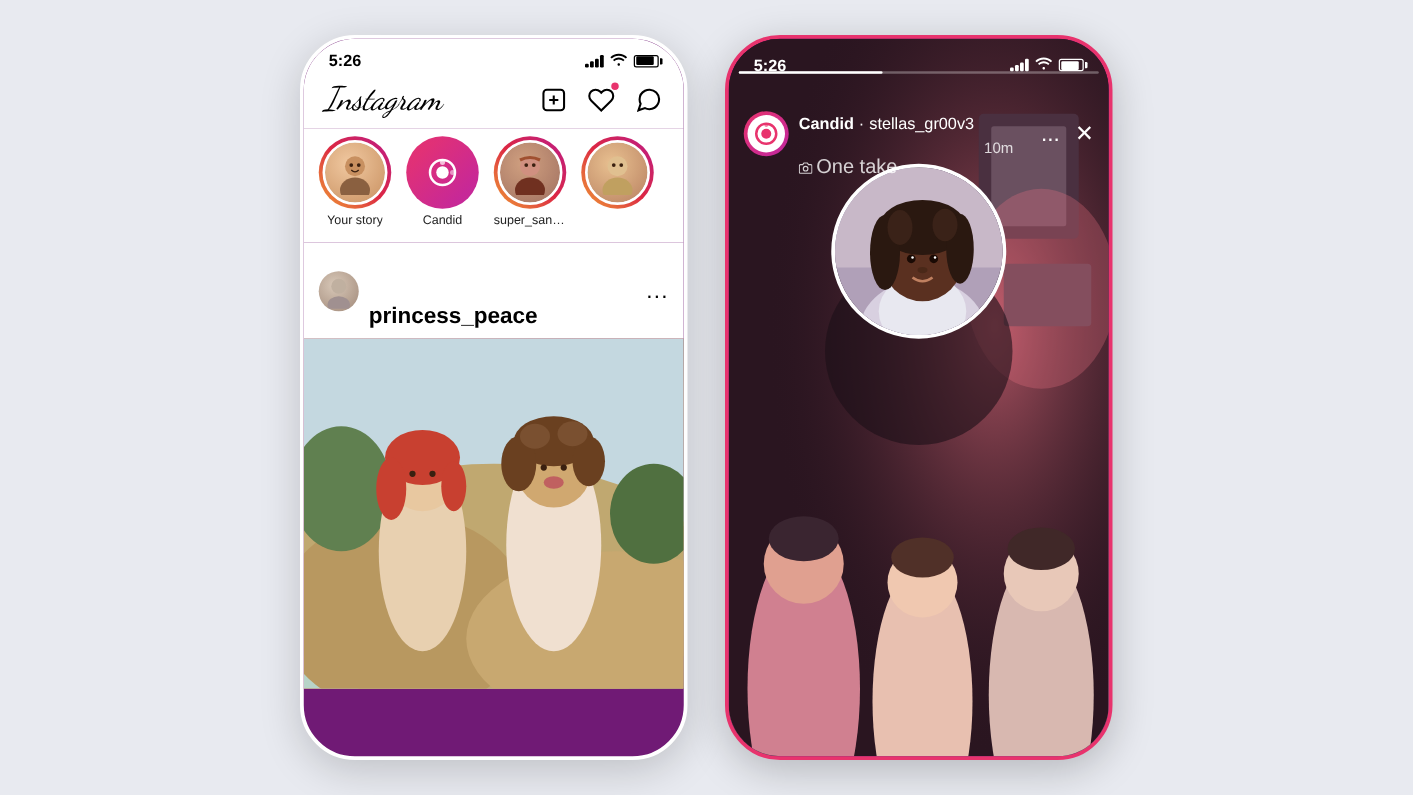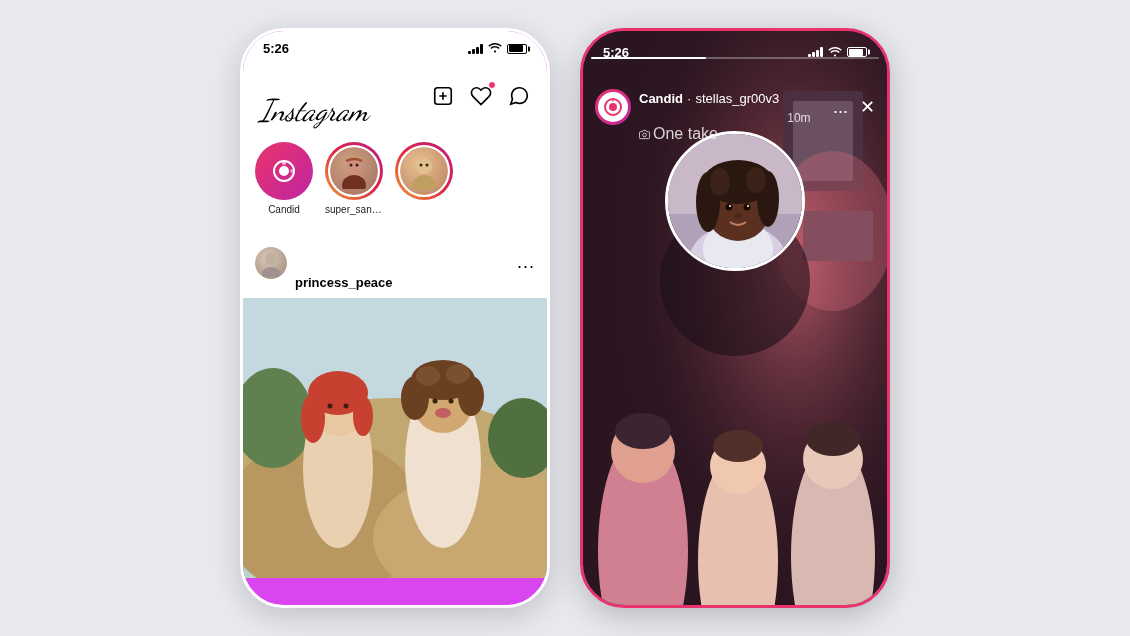--- a/index.html
+++ b/index.html
@@ -15,21 +15,21 @@
       overflow: hidden;
     }
 
     .phone-wrapper {
       position: relative;
     }
 
     .phone {
       width: 310px;
       height: 580px;
-      background: #d946ef;
+      background: #701a75;
       border-radius: 44px;
       overflow: hidden;
       position: relative;
       box-shadow: 0 8px 32px rgba(0,0,0,0.18);
     }
 
     .phone-left {
       border: 3px solid #fff;
       box-shadow: 0 8px 32px rgba(0,0,0,0.18);
     }
@@ -134,27 +134,26 @@
     
     .instagram-header {
       display: flex;
       align-items: center;
       justify-content: space-between;
       padding: 4px 16px 8px;
       background: #fff;
     }
 
     .instagram-logo {
-      font-size: 30px;
+      font-size: 26px;
       font-family: 'Billabong', 'Dancing Script', cursive;
       font-style: italic;
       font-weight: 400;
       letter-spacing: -0.5px;
       color: #000;
-      margin-top: 28px;
     }
 
     .header-icons {
       display: flex;
       gap: 14px;
       align-items: center;
     }
 
     .header-icon {
       width: 24px;
@@ -271,21 +270,21 @@
       border-radius: 50%;
       background: #d0d0d0;
       overflow: hidden;
       display: flex;
       align-items: center;
       justify-content: center;
       font-size: 14px;
     }
 
     .post-username {
-      font-size: 13px;
+      font-size: 18px;
       font-weight: 600;
       color: #000;
       margin-top: 40px;
     }
 
     .post-dots {
       font-size: 18px;
       color: #000;
       letter-spacing: 1px;
     }
@@ -501,20 +500,36 @@
         <div class="header-icon">
           <svg class="icon-svg" viewBox="0 0 24 24" fill="none" stroke="#000" stroke-width="1.8">
             <path d="M21 11.5a8.38 8.38 0 0 1-.9 3.8 8.5 8.5 0 0 1-7.6 4.7 8.38 8.38 0 0 1-3.8-.9L3 21l1.9-5.7a8.38 8.38 0 0 1-.9-3.8 8.5 8.5 0 0 1 4.7-7.6 8.38 8.38 0 0 1 3.8-.9h.5a8.48 8.48 0 0 1 8 8v.5z"></path>
           </svg>
         </div>
       </div>
     </div>
 
     <div class="stories-row">
 
+      <div class="story-item">
+        <div class="story-avatar-ring" style="background: linear-gradient(45deg, #f09433, #e6683c, #dc2743, #cc2366, #bc1888);">
+          <div class="story-avatar-inner">
+            <div class="avatar-placeholder face-1">
+              <svg width="36" height="36" viewBox="0 0 36 36">
+                <circle cx="18" cy="13" r="8" fill="#c89060"></circle>
+                <ellipse cx="18" cy="32" rx="12" ry="10" fill="#8a6040"></ellipse>
+                <circle cx="15" cy="12" r="1.5" fill="#3a2010"></circle>
+                <circle cx="21" cy="12" r="1.5" fill="#3a2010"></circle>
+                <path d="M15 16 Q18 19 21 16" stroke="#3a2010" stroke-width="1" fill="none"></path>
+              </svg>
+            </div>
+          </div>
+        </div>
+        <span class="story-label">Your story</span>
+      </div>
 
       <div class="story-item">
         <div class="story-avatar-ring candid-ring">
           <div class="candid-button">
             <svg width="28" height="28" viewBox="0 0 28 28">
               <circle cx="14" cy="14" r="10" fill="none" stroke="#fff" stroke-width="2"></circle>
               <circle cx="14" cy="14" r="5" fill="#fff"></circle>
               <circle cx="14" cy="6" r="2" fill="#fff" opacity="0.7"></circle>
               <circle cx="22" cy="14" r="2" fill="#fff" opacity="0.5"></circle>
             </svg>

